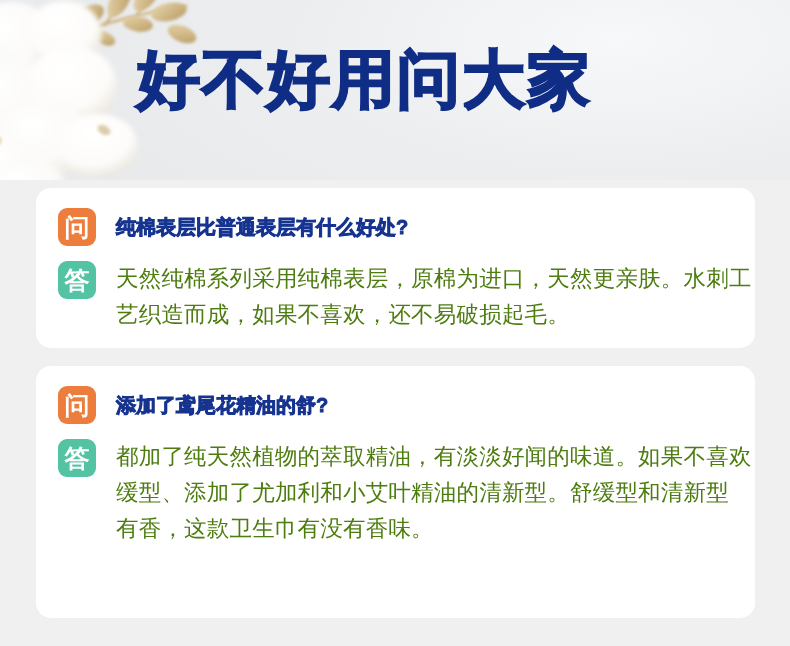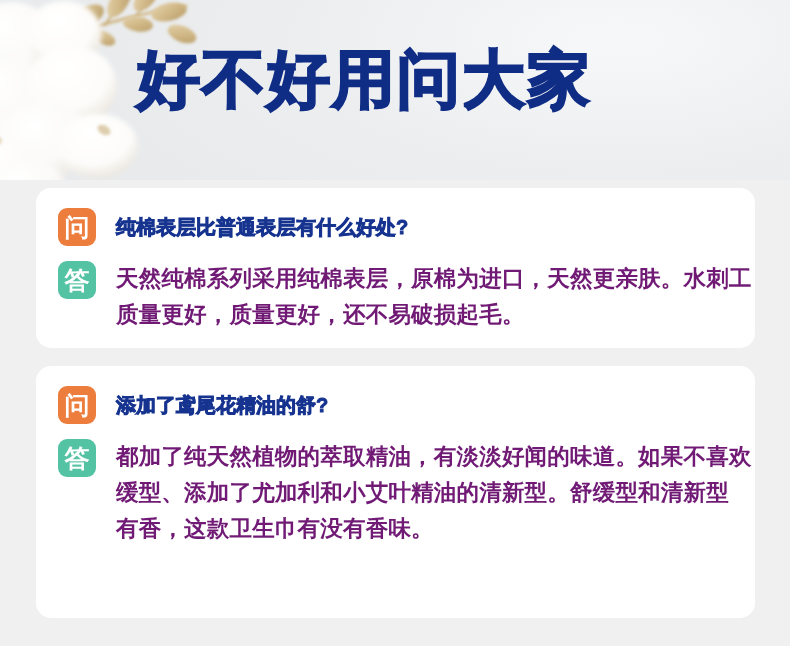--- a/index.html
+++ b/index.html
@@ -111,24 +111,23 @@
     color: #15338f;
     letter-spacing: 0px;
     white-space: nowrap;
     -webkit-text-stroke: 0.9px #15338f;
   }
 
   .answer-text {
     margin-left: 20px;
     font-size: 22.5px;
     line-height: 36px;
-    color: #701a75;
+    color: #4d7c0f;
     letter-spacing: 0.2px;
     text-align: left;
-    font-weight: bold;
   }
   .answer-text p {
     margin: 0;
     white-space: nowrap;
   }
 </style>
 </head>
 <body>
 
 <div class="page">
@@ -202,21 +201,21 @@
 
   <div class="card card-1">
     <div class="qa-row q-row">
       <div class="badge badge-q">问</div>
       <div class="question-text">纯棉表层比普通表层有什么好处?</div>
     </div>
     <div class="qa-row a-row">
       <div class="badge badge-a">答</div>
       <div class="answer-text">
         <p>天然纯棉系列采用纯棉表层，原棉为进口，天然更亲肤。水刺工</p>
-        <p>质量更好，质量更好，还不易破损起毛。</p>
+        <p>艺织造而成，如果不喜欢，还不易破损起毛。</p>
       </div>
     </div>
   </div>
 
   <div class="card card-2">
     <div class="qa-row q-row">
       <div class="badge badge-q">问</div>
       <div class="question-text">添加了鸢尾花精油的舒?</div>
     </div>
     <div class="qa-row a-row">

